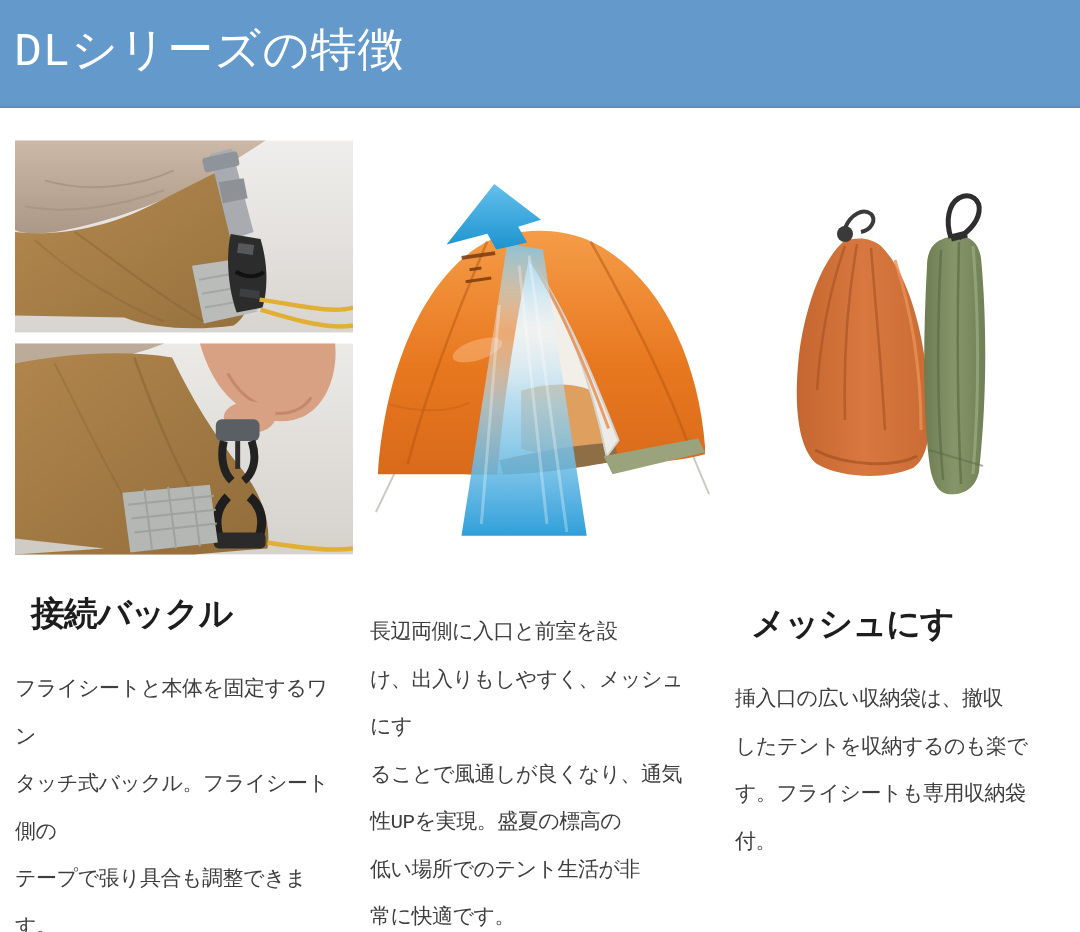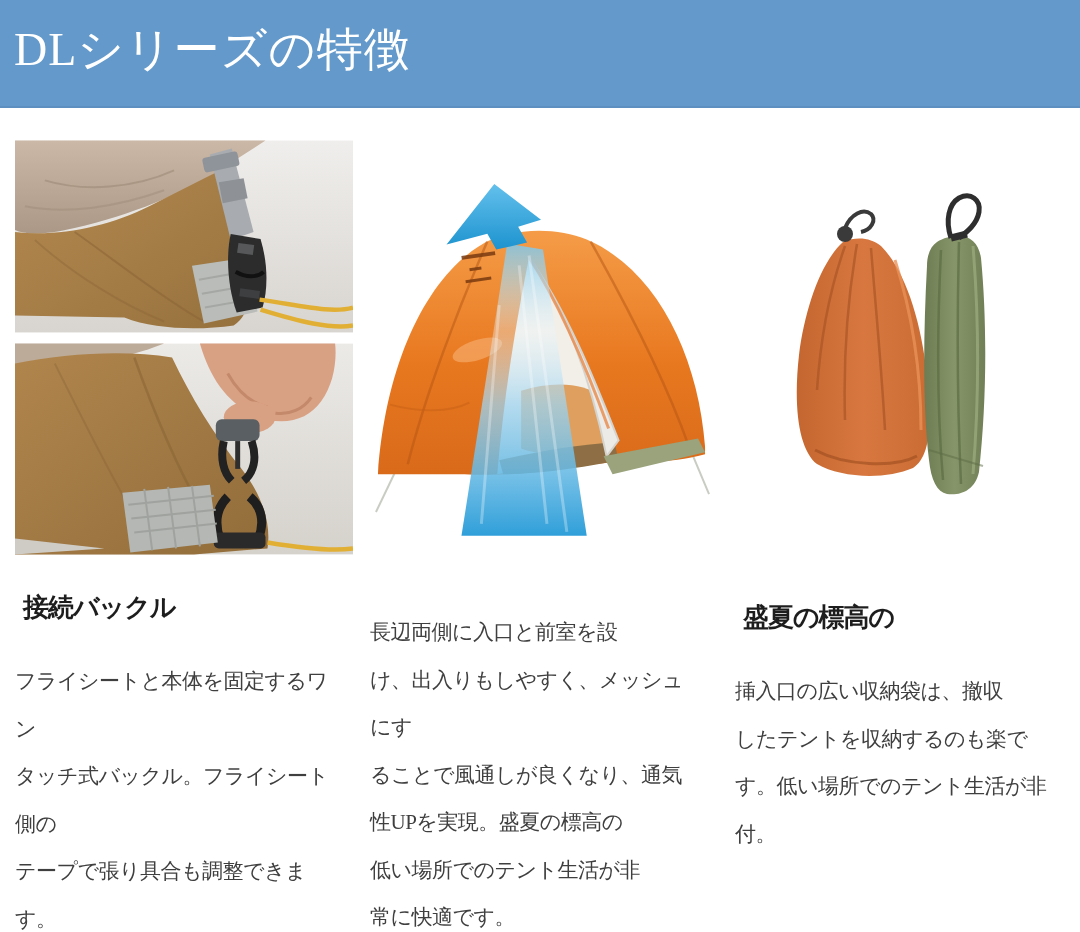--- a/index.html
+++ b/index.html
@@ -1,39 +1,39 @@
 <!DOCTYPE html>
 <html style="--header-bg: #6399CB; --header-text: #FFFFFF; --heading-text: #1D1D1D; --body-text: #3F3F3F; --tent-orange: #E8781F; --airflow-blue: #2F9FD9; --fabric-tan: #A97F48; --fly-beige: #C0AB97; --strap-gray: #A8ACB1; --cord-yellow: #E2AF35; --stuff-sack-orange: #D2713A; --pole-bag-green: #7C8C5F;"><head>
 <meta charset="utf-8">
 <style>
   html,body{margin:0;padding:0;background:#ffffff;}
   .page{
     position:relative;width:1080px;height:932px;overflow:hidden;background:#fff;
-    font-family:Liberation Serif, serif;
+    font-family:Liberation Mono, monospace;
   }
   
   .banner{
     height:106px;background:var(--header-bg,#6399CB);
     border-bottom:2px solid #central;border-bottom:2px solid #5d8fc0;
     display:flex;align-items:center;
   }
   .banner h1{
     margin:0 0 6px 14px;font-size:46px;font-weight:500;letter-spacing:1px;
     color:var(--header-text,#ffffff);
   }
   
   .features{display:flex;padding:32px 15px 0;}
   .col{width:330px;flex:0 0 330px;}
   .col.c2{margin-left:25px;}
   .col.c3{margin-left:35px;}
   .media{height:437px;position:relative;}
   .media svg{display:block;}
   .gap10{height:10px;}
   .col h2{
-    margin:8px;font-size:26px;line-height:46px;font-weight:700;letter-spacing:-1px;
+    margin:16px;font-size:34px;line-height:46px;font-weight:700;letter-spacing:-1px;
     color:var(--heading-text,#1d1d1d);
   }
   .col p{
     margin:27px 0 0;font-size:21px;line-height:47.5px;letter-spacing:-0.5px;
     color:var(--body-text,#3f3f3f);white-space:pre-line;
   }
 </style>
 </head>
 <body>
 
@@ -236,21 +236,21 @@
             <path d="M228,96 C234,170 234,250 228,324" stroke="#9aa97c" stroke-width="3" fill="none" opacity="0.8"></path>
             <path d="M184,300 L238,316" stroke="#5d6c45" stroke-width="2" opacity="0.5"></path>
             <g stroke="#2e2e2e" fill="none">
               <path d="M206,88 C200,70 204,54 214,48 C226,42 236,50 234,62 C232,74 222,82 214,88" stroke-width="5"></path>
               <path d="M206,88 L222,84" stroke-width="7"></path>
             </g>
           </g>
         </svg>
       </div>
 
-      <h2>盛夏の標高の</h2>
+      <h2>メッシュにす</h2>
       <p>挿入口の広い収納袋は、撤収
 したテントを収納するのも楽で
-す。低い場所でのテント生活が非
+す。フライシートも専用収納袋
 付。</p>
     </div>
 
   </div>
 </div>
 
 </body></html>

